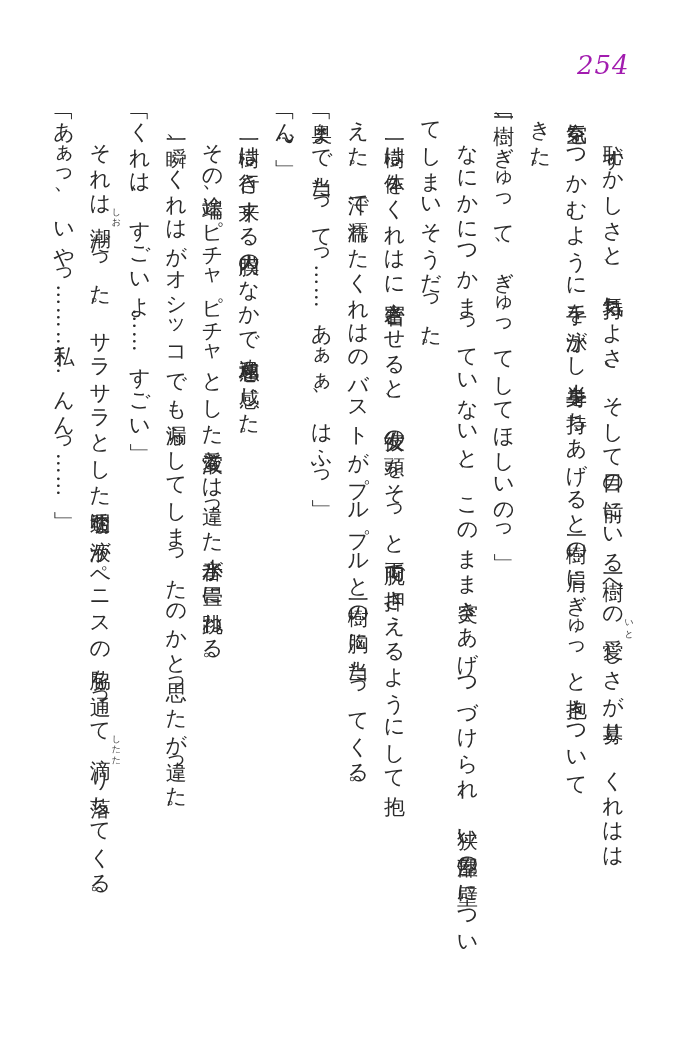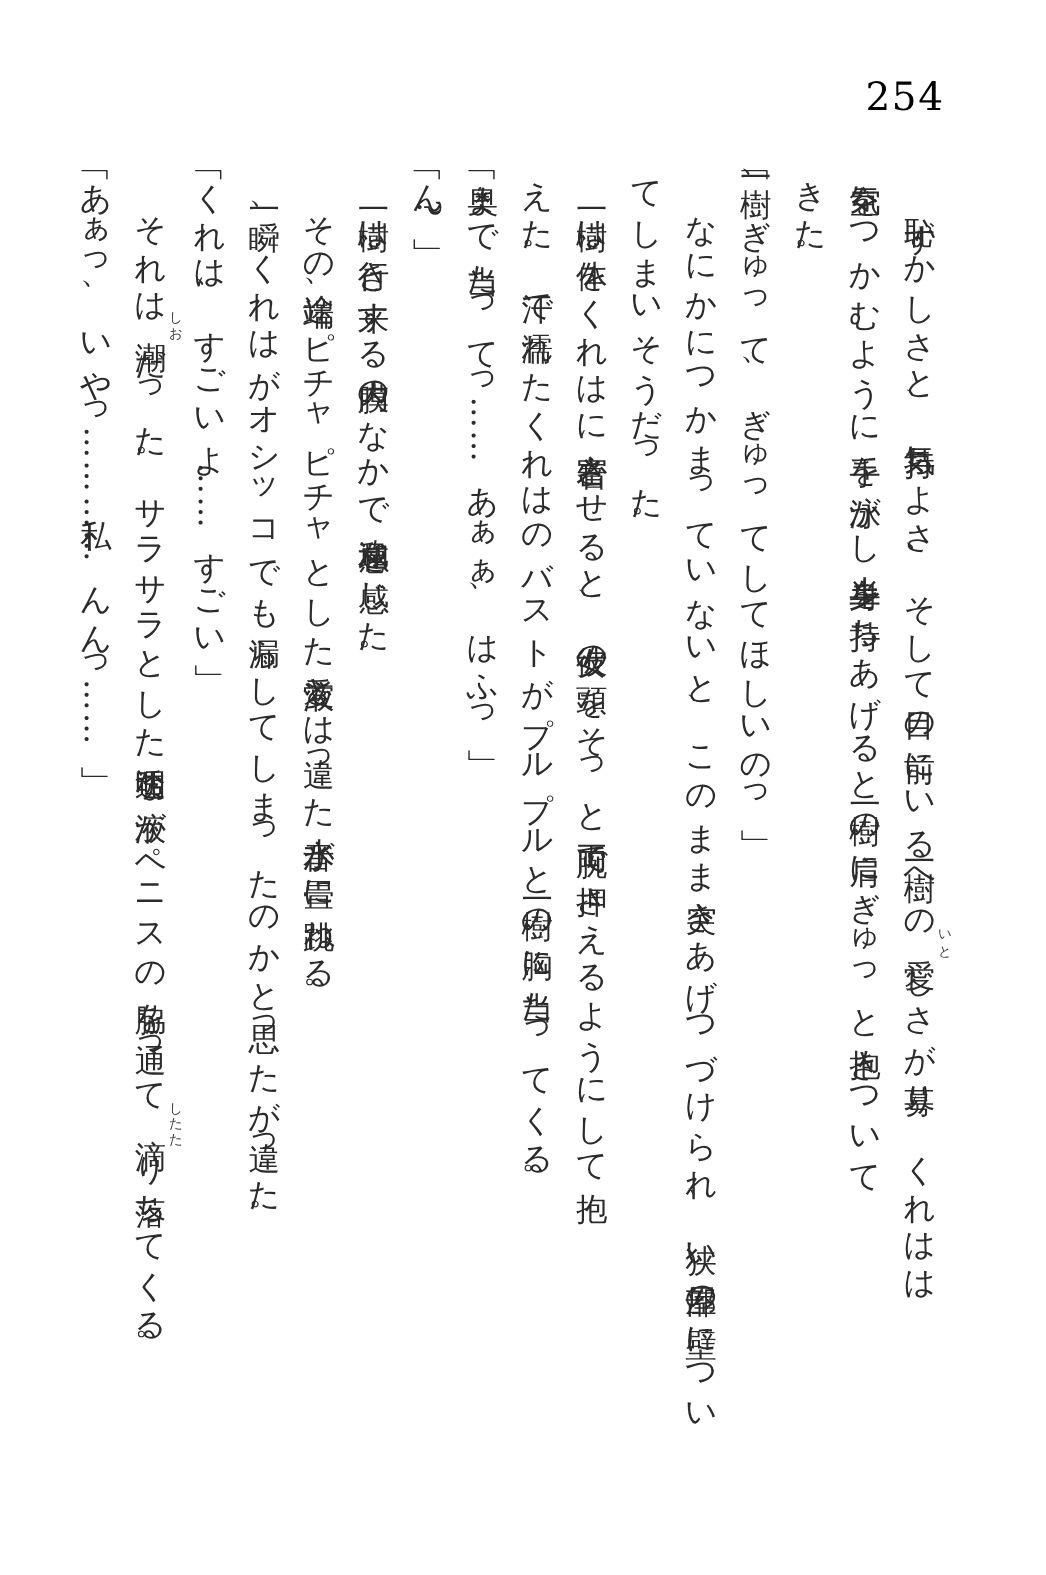--- a/index.html
+++ b/index.html
@@ -13,22 +13,23 @@
     height: 1050px;
     background: #ffffff;
     overflow: hidden;
     font-family: "DejaVu Serif", serif;
   }
   .page-number {
     position: absolute;
     top: 50px;
     left: 577px;
     font-size: 26px;
+    font-style: italic;
     letter-spacing: 1px;
-    color: #000000;
+    color: #a21caf;
   }
   .text-block {
     position: absolute;
     top: 106px;
     right: 63px;
     height: 884px;
     writing-mode: vertical-rl;
     text-orientation: mixed;
     font-size: 21px;
     line-height: 36.4px;

